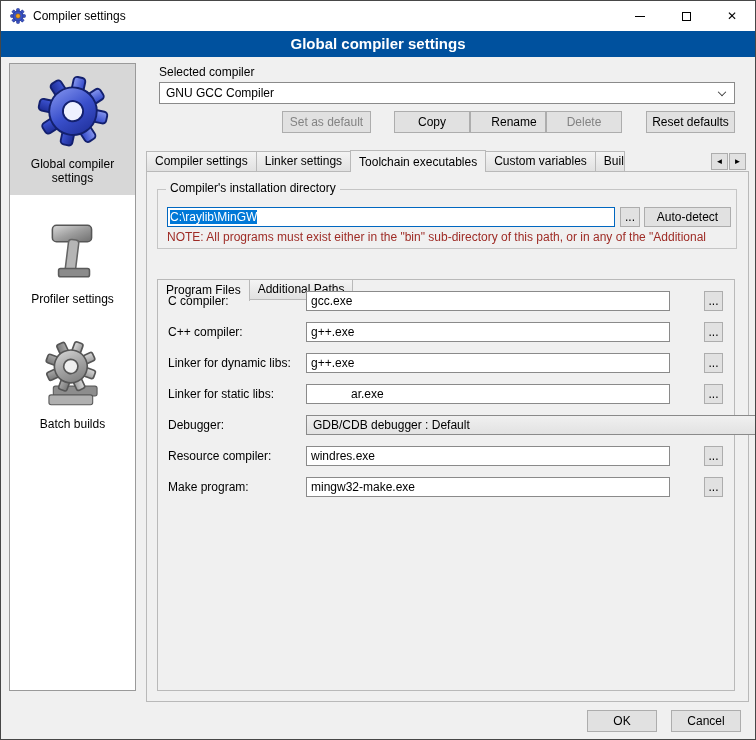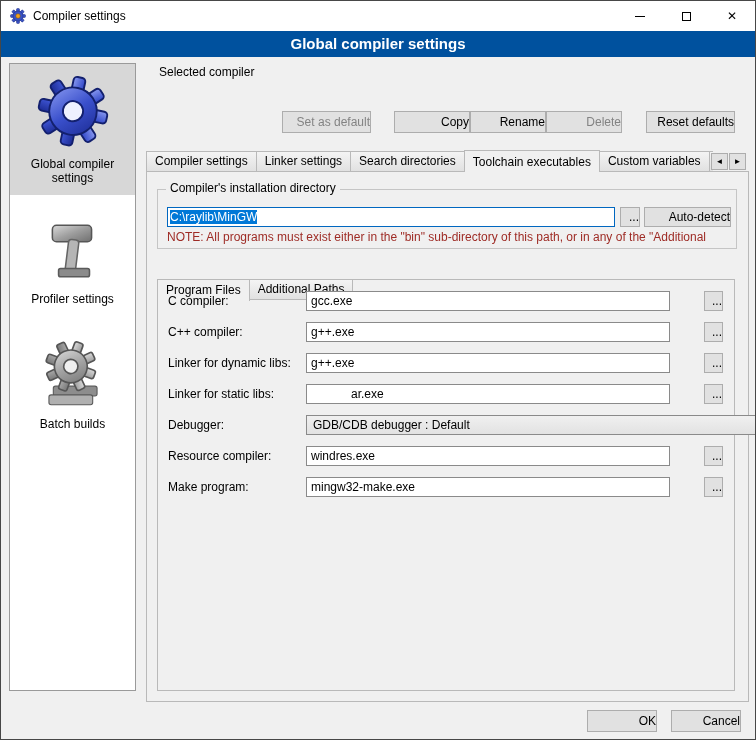--- a/index.html
+++ b/index.html
@@ -46,21 +46,21 @@
     padding-left:6px; overflow:hidden; white-space:nowrap;
   }
   .combo-compiler { left:158px; top:81px; width:576px; height:22px; line-height:20px; }
   .chev {
     position:absolute; right:9px; top:50%; width:6px; height:6px;
     border-right:1.5px solid #333; border-bottom:1.5px solid #333;
     transform:translateY(-65%) rotate(45deg);
   }
   .btn {
     position:absolute; height:22px; background:#e1e1e1; border:1px solid #adadad;
-    text-align:right; line-height:20px; font-size:12px; cursor:default; padding:0;
+    text-align:center; line-height:20px; font-size:12px; cursor:default; padding:0;
     font-family:"Liberation Sans", sans-serif;
   }
   .btn.disabled { color:#838383; }
   .btn-set-default { left:281px; top:110px; width:89px; }
   .btn-copy        { left:393px; top:110px; width:76px; }
   .btn-rename      { left:469px; top:110px; width:76px;padding-left:12px; }
   .btn-delete      { left:545px; top:110px; width:76px; }
   .btn-reset       { left:645px; top:110px; width:89px; }
 
   
@@ -244,31 +244,34 @@
             </g>
             <circle r="6.5" fill="#efefef" stroke="#565656" stroke-width="1.5"></circle>
           </g>
         </svg>
       </span>
       <span class="side-label">Batch builds</span>
     </div>
   </div>
 
   <span class="lbl-selected-compiler">Selected compiler</span>
+  <div class="combo combo-compiler">
+    <span>GNU GCC Compiler</span>
+    <span class="chev"></span>
+  </div>
 
   <button class="btn btn-set-default disabled">Set as default</button>
   <button class="btn btn-copy">Copy</button>
   <button class="btn btn-rename">Rename</button>
   <button class="btn btn-delete disabled">Delete</button>
   <button class="btn btn-reset">Reset defaults</button>
 
   <div class="tabstrip">
     <div class="tab">Compiler settings</div>
     <div class="tab">Linker settings</div>
-    <div class="tab">Search directories</div>
     <div class="tab active">Toolchain executables</div>
     <div class="tab">Custom variables</div>
     <div class="tab truncated">Buil</div>
   </div>
   <div class="tab-arrows">
     <button class="tab-arrow">◄</button>
     <button class="tab-arrow">►</button>
   </div>
 
   <div class="tabpanel"></div>

